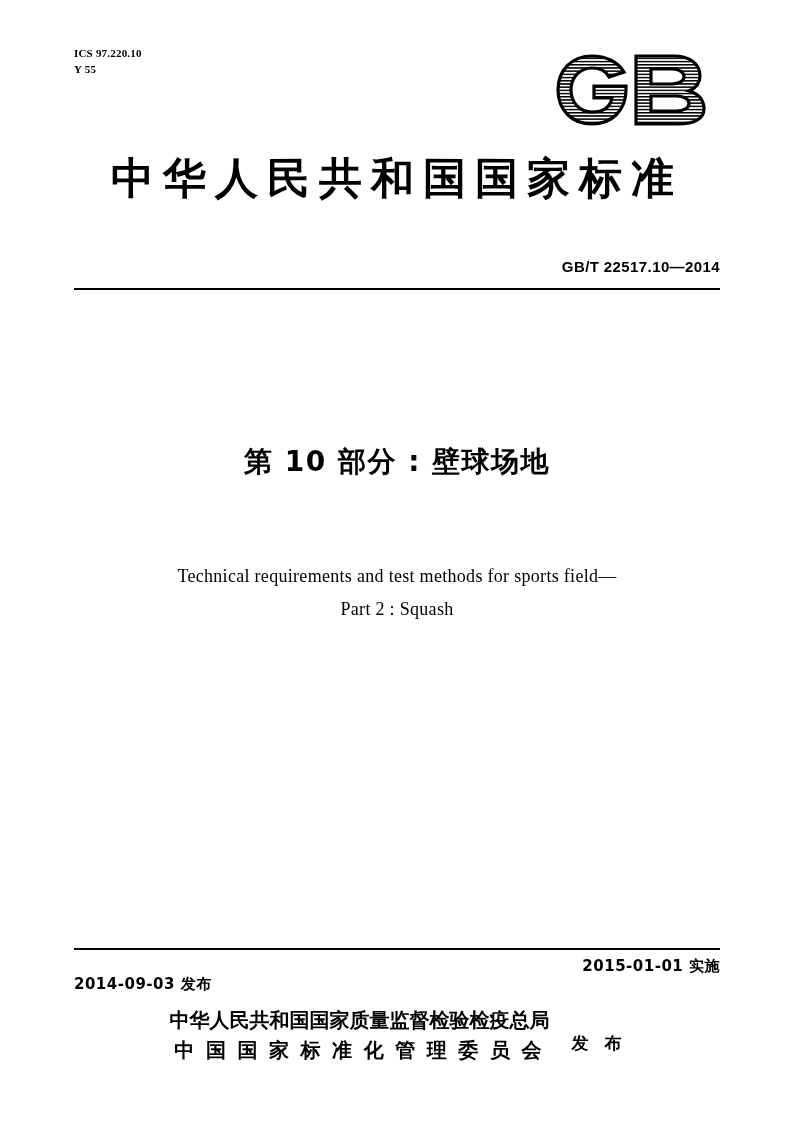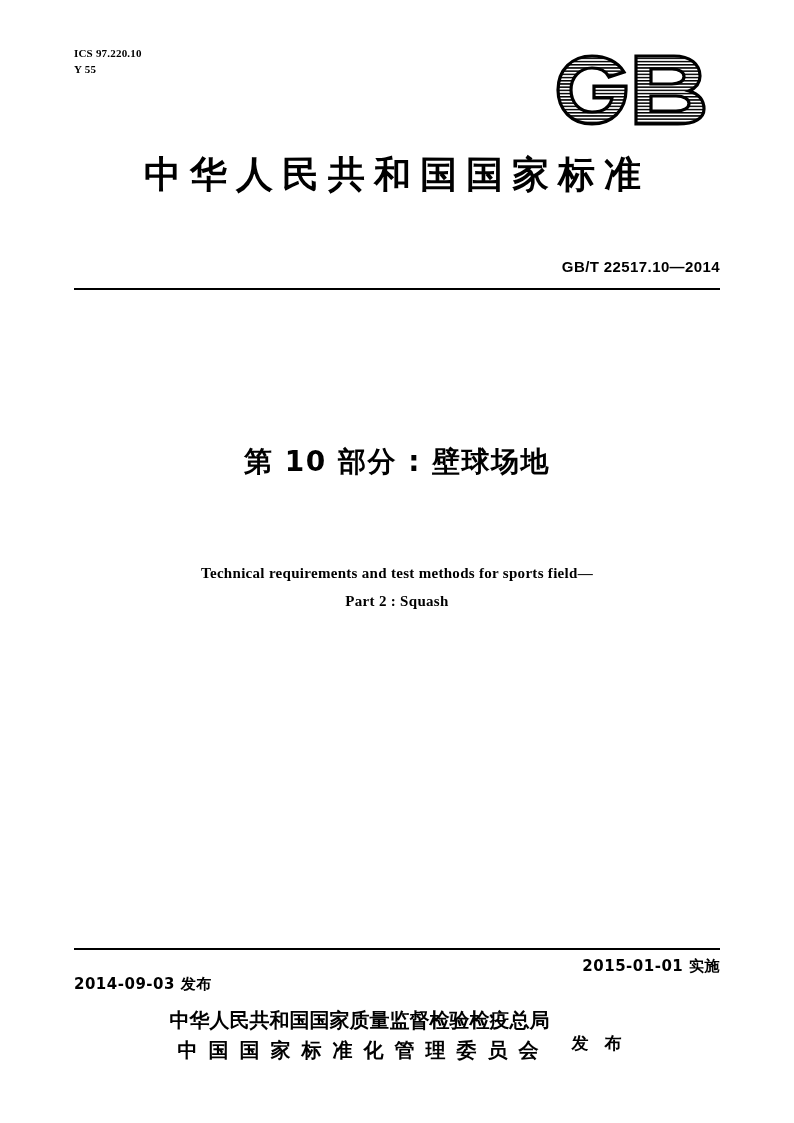--- a/index.html
+++ b/index.html
@@ -48,21 +48,21 @@
 
   
   .cn-standard-title {
     position: absolute;
     left: 74px;
     top: 150px;
     width: 646px;
     text-align: center;
     font-family: "DejaVu Sans", sans-serif;
     font-weight: bold;
-    font-size: 37px;
+    font-size: 43px;
     letter-spacing: 9px;
     white-space: nowrap;
   }
 
   
   .std-number {
     position: absolute;
     right: 74px;
     top: 242px;
     font-family: "Liberation Sans", sans-serif;
@@ -98,22 +98,22 @@
   .title-cn .line2 {
     letter-spacing: 1.5px;
   }
   .title-en {
     position: absolute;
     left: 74px;
     top: 560px;
     width: 646px;
     text-align: center;
     font-family: "Liberation Serif", serif;
-    font-weight: bold;
-    font-size: 15px;
+    font-weight: normal;
+    font-size: 18px;
     line-height: 1.85;
     letter-spacing: 0.3px;
   }
 
   
   .rule-bottom {
     position: absolute;
     left: 74px;
     top: 948px;
     width: 646px;
@@ -146,21 +146,21 @@
   .publisher {
     position: absolute;
     left: 74px;
     top: 1005px;
     width: 646px;
     display: flex;
     align-items: center;
     justify-content: center;
   }
   .publisher-names {
-    font-family: Liberation Serif, serif;
+    font-family: Liberation Sans, sans-serif;
     font-weight: bold;
     font-size: 20px;
     line-height: 1.5;
     text-align: center;
   }
   .publisher-names .org2 {
     letter-spacing: 3px;
   }
   .publisher-verb {
     font-family: Liberation Mono, monospace;

